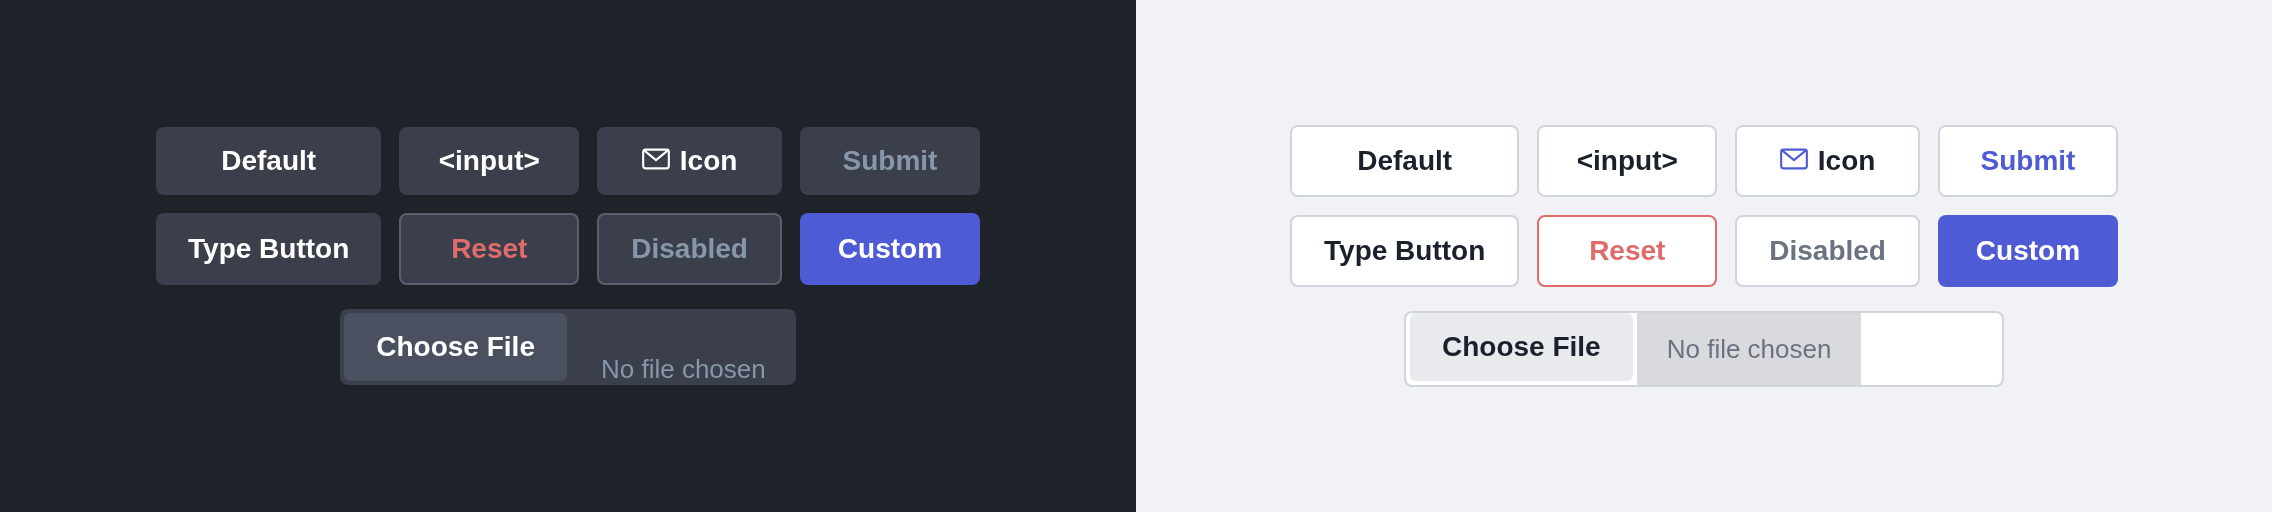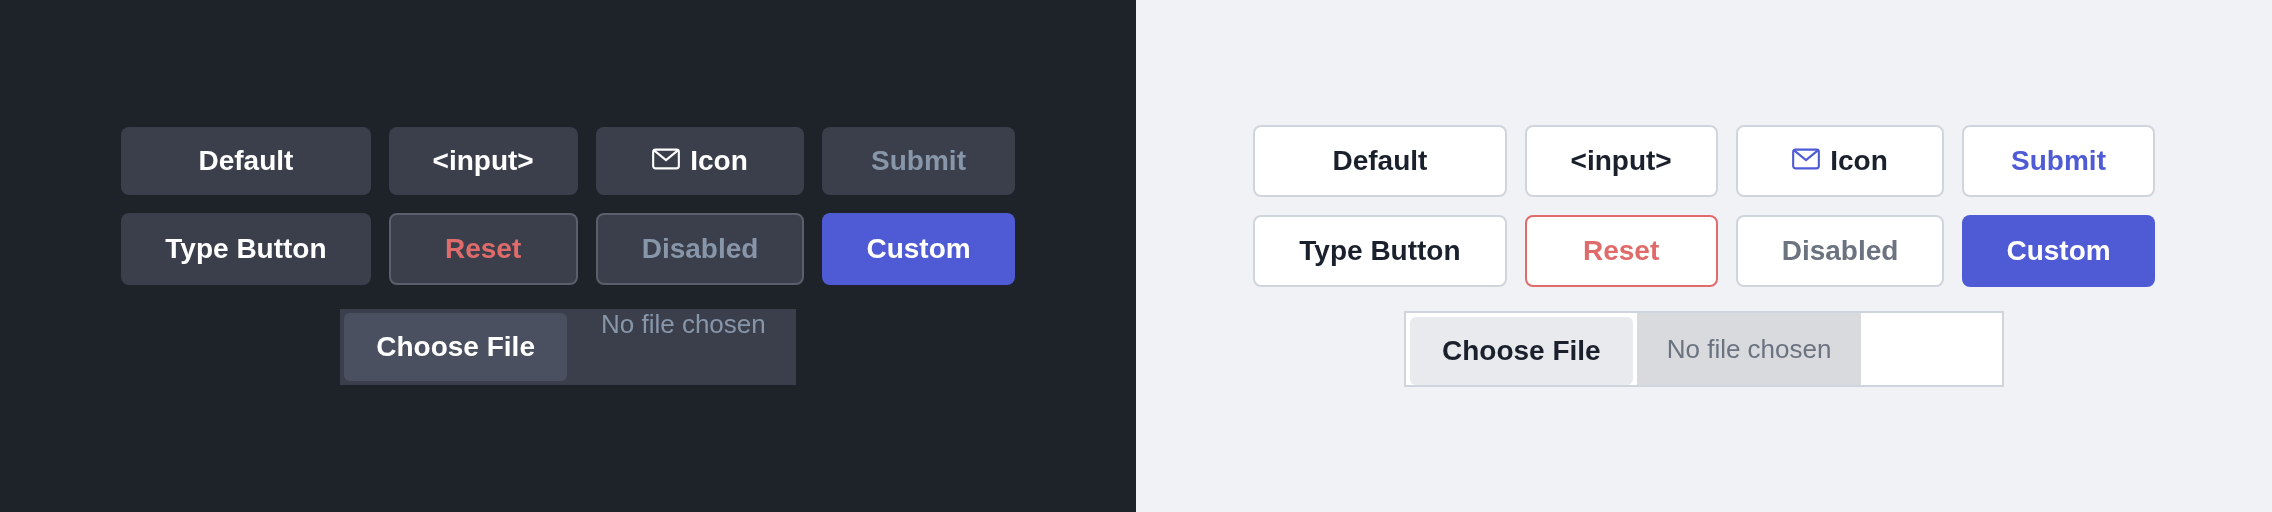--- a/index.html
+++ b/index.html
@@ -30,21 +30,21 @@
     }
 
     .button-grid {
       display: grid;
       grid-template-columns: repeat(4, auto);
       gap: 18px;
       margin-bottom: 24px;
     }
 
     .btn {
-      padding: 18px 44px;
+      padding: 18px 32px;
       border-radius: 8px;
       font-size: 28px;
       font-weight: 700;
       cursor: pointer;
       display: flex;
       align-items: center;
       justify-content: center;
       gap: 10px;
       min-width: 180px;
     }
@@ -143,22 +143,22 @@
 
     .light-custom {
       background-color: #4f5bd5;
       border: none;
       color: #ffffff;
     }
 
     
     .file-row {
       display: flex;
-      align-items: flex-start;
-      border-radius: 0;
+      align-items: flex-end;
+      border-radius: 8px;
       overflow: hidden;
     }
 
     .dark-file-row {
       background-color: #3a3f4b;
     }
 
     .light-file-row {
       background-color: #ffffff;
       border: 2px solid #d0d5dd;

